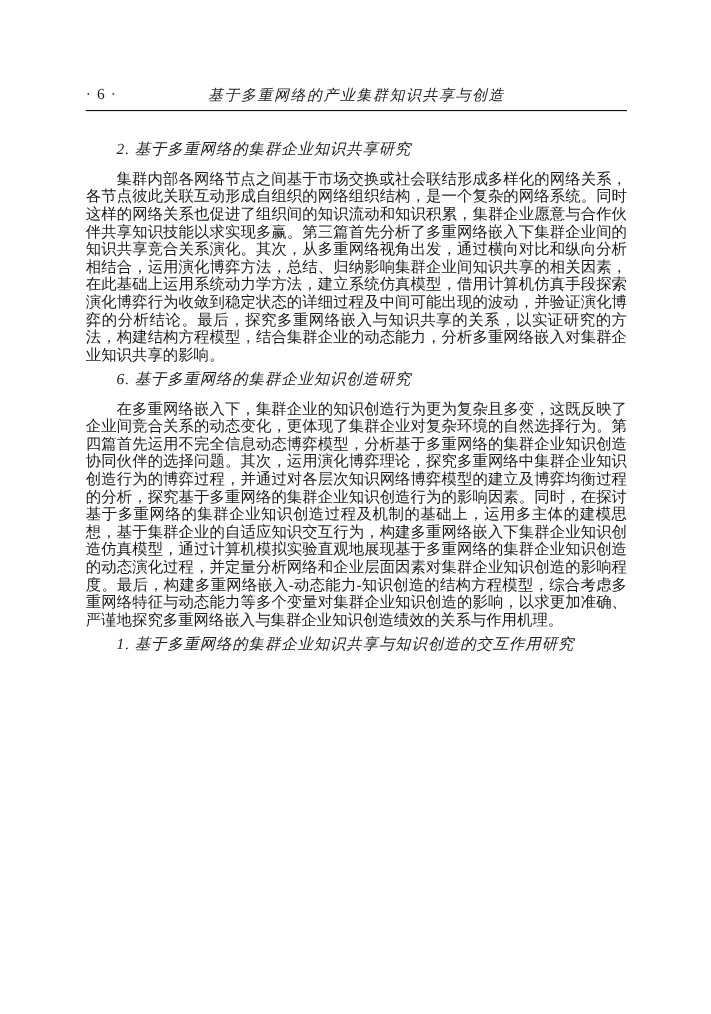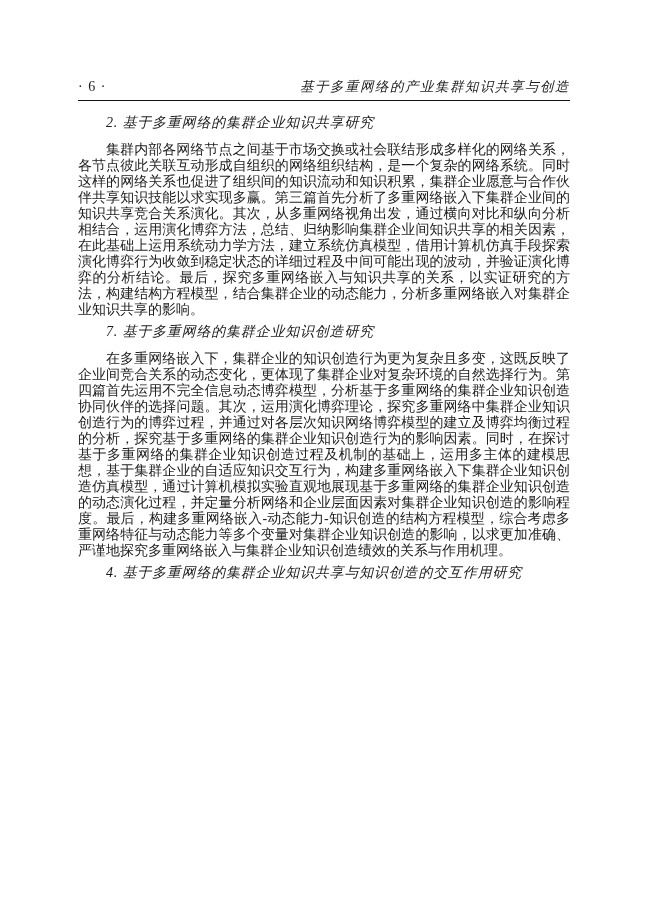--- a/index.html
+++ b/index.html
@@ -26,40 +26,40 @@
   }
   .page-number {
     position: absolute;
     left: 0;
     top: 0;
     font-size: 14px;
     line-height: 17px;
     letter-spacing: 1px;
   }
   .running-title {
-    text-align: right;
+    text-align: center;
     font-size: 13.5px;
     line-height: 17px;
     font-style: italic;
     letter-spacing: 1.5px;
   }
   .page-body {
     padding-top: 0;
   }
   .section-heading {
     font-size: 14px;
     line-height: 22px;
     font-style: italic;
     font-weight: normal;
     letter-spacing: 0.8px;
     margin: 3px 0 8px 0;
     padding-left: 28px;
   }
   .section-heading.first {
-    margin-top: 11px;
+    margin-top: 25px;
   }
   .section-paragraph {
     margin: 0;
     font-size: 14px;
     line-height: 16px;
     text-align: justify;
     text-justify: inter-ideograph;
     text-indent: 2em;
   }
 </style>
@@ -71,20 +71,20 @@
   <div class="page-header">
     <span class="page-number">· 6 ·</span>
     <div class="running-title">基于多重网络的产业集群知识共享与创造</div>
   </div>
 
   <div class="page-body">
 
     <h3 class="section-heading first">2. 基于多重网络的集群企业知识共享研究</h3>
     <p class="section-paragraph">集群内部各网络节点之间基于市场交换或社会联结形成多样化的网络关系，各节点彼此关联互动形成自组织的网络组织结构，是一个复杂的网络系统。同时这样的网络关系也促进了组织间的知识流动和知识积累，集群企业愿意与合作伙伴共享知识技能以求实现多赢。第三篇首先分析了多重网络嵌入下集群企业间的知识共享竞合关系演化。其次，从多重网络视角出发，通过横向对比和纵向分析相结合，运用演化博弈方法，总结、归纳影响集群企业间知识共享的相关因素，在此基础上运用系统动力学方法，建立系统仿真模型，借用计算机仿真手段探索演化博弈行为收敛到稳定状态的详细过程及中间可能出现的波动，并验证演化博弈的分析结论。最后，探究多重网络嵌入与知识共享的关系，以实证研究的方法，构建结构方程模型，结合集群企业的动态能力，分析多重网络嵌入对集群企业知识共享的影响。</p>
 
-    <h3 class="section-heading">7. 基于多重网络的集群企业知识创造研究</h3>
+    <h3 class="section-heading">6. 基于多重网络的集群企业知识创造研究</h3>
     <p class="section-paragraph">在多重网络嵌入下，集群企业的知识创造行为更为复杂且多变，这既反映了企业间竞合关系的动态变化，更体现了集群企业对复杂环境的自然选择行为。第四篇首先运用不完全信息动态博弈模型，分析基于多重网络的集群企业知识创造协同伙伴的选择问题。其次，运用演化博弈理论，探究多重网络中集群企业知识创造行为的博弈过程，并通过对各层次知识网络博弈模型的建立及博弈均衡过程的分析，探究基于多重网络的集群企业知识创造行为的影响因素。同时，在探讨基于多重网络的集群企业知识创造过程及机制的基础上，运用多主体的建模思想，基于集群企业的自适应知识交互行为，构建多重网络嵌入下集群企业知识创造仿真模型，通过计算机模拟实验直观地展现基于多重网络的集群企业知识创造的动态演化过程，并定量分析网络和企业层面因素对集群企业知识创造的影响程度。最后，构建多重网络嵌入-动态能力-知识创造的结构方程模型，综合考虑多重网络特征与动态能力等多个变量对集群企业知识创造的影响，以求更加准确、严谨地探究多重网络嵌入与集群企业知识创造绩效的关系与作用机理。</p>
 
-    <h3 class="section-heading">4. 基于多重网络的集群企业知识共享与知识创造的交互作用研究</h3>
+    <h3 class="section-heading">1. 基于多重网络的集群企业知识共享与知识创造的交互作用研究</h3>
 
   </div>
 
 </div>
 
 </body></html>

